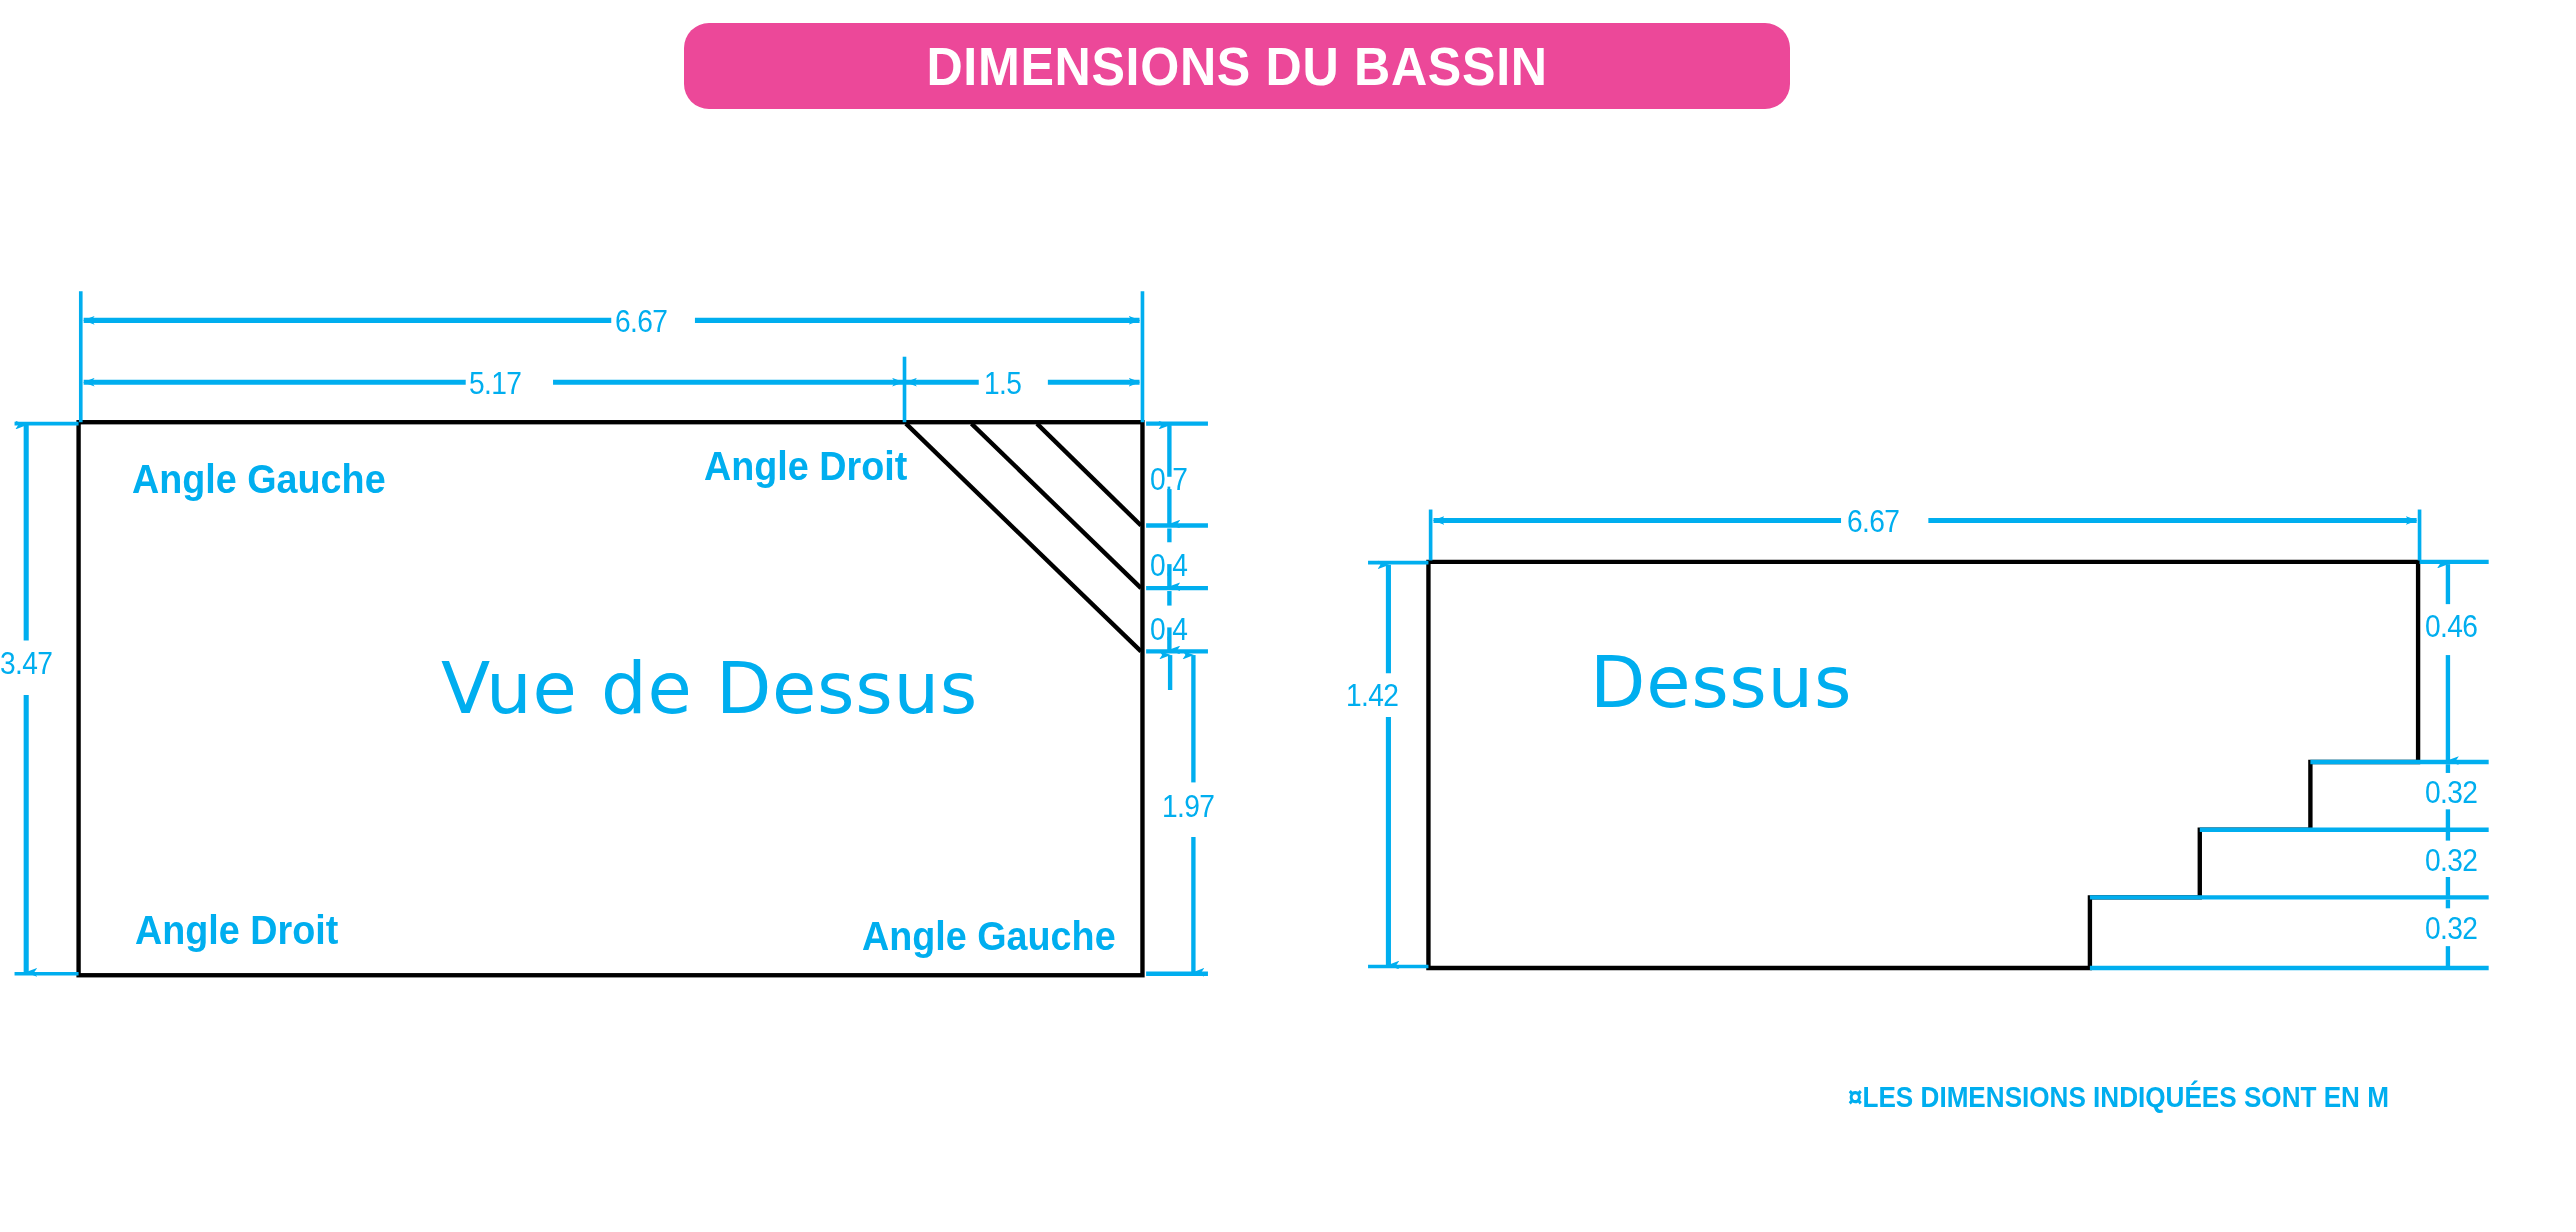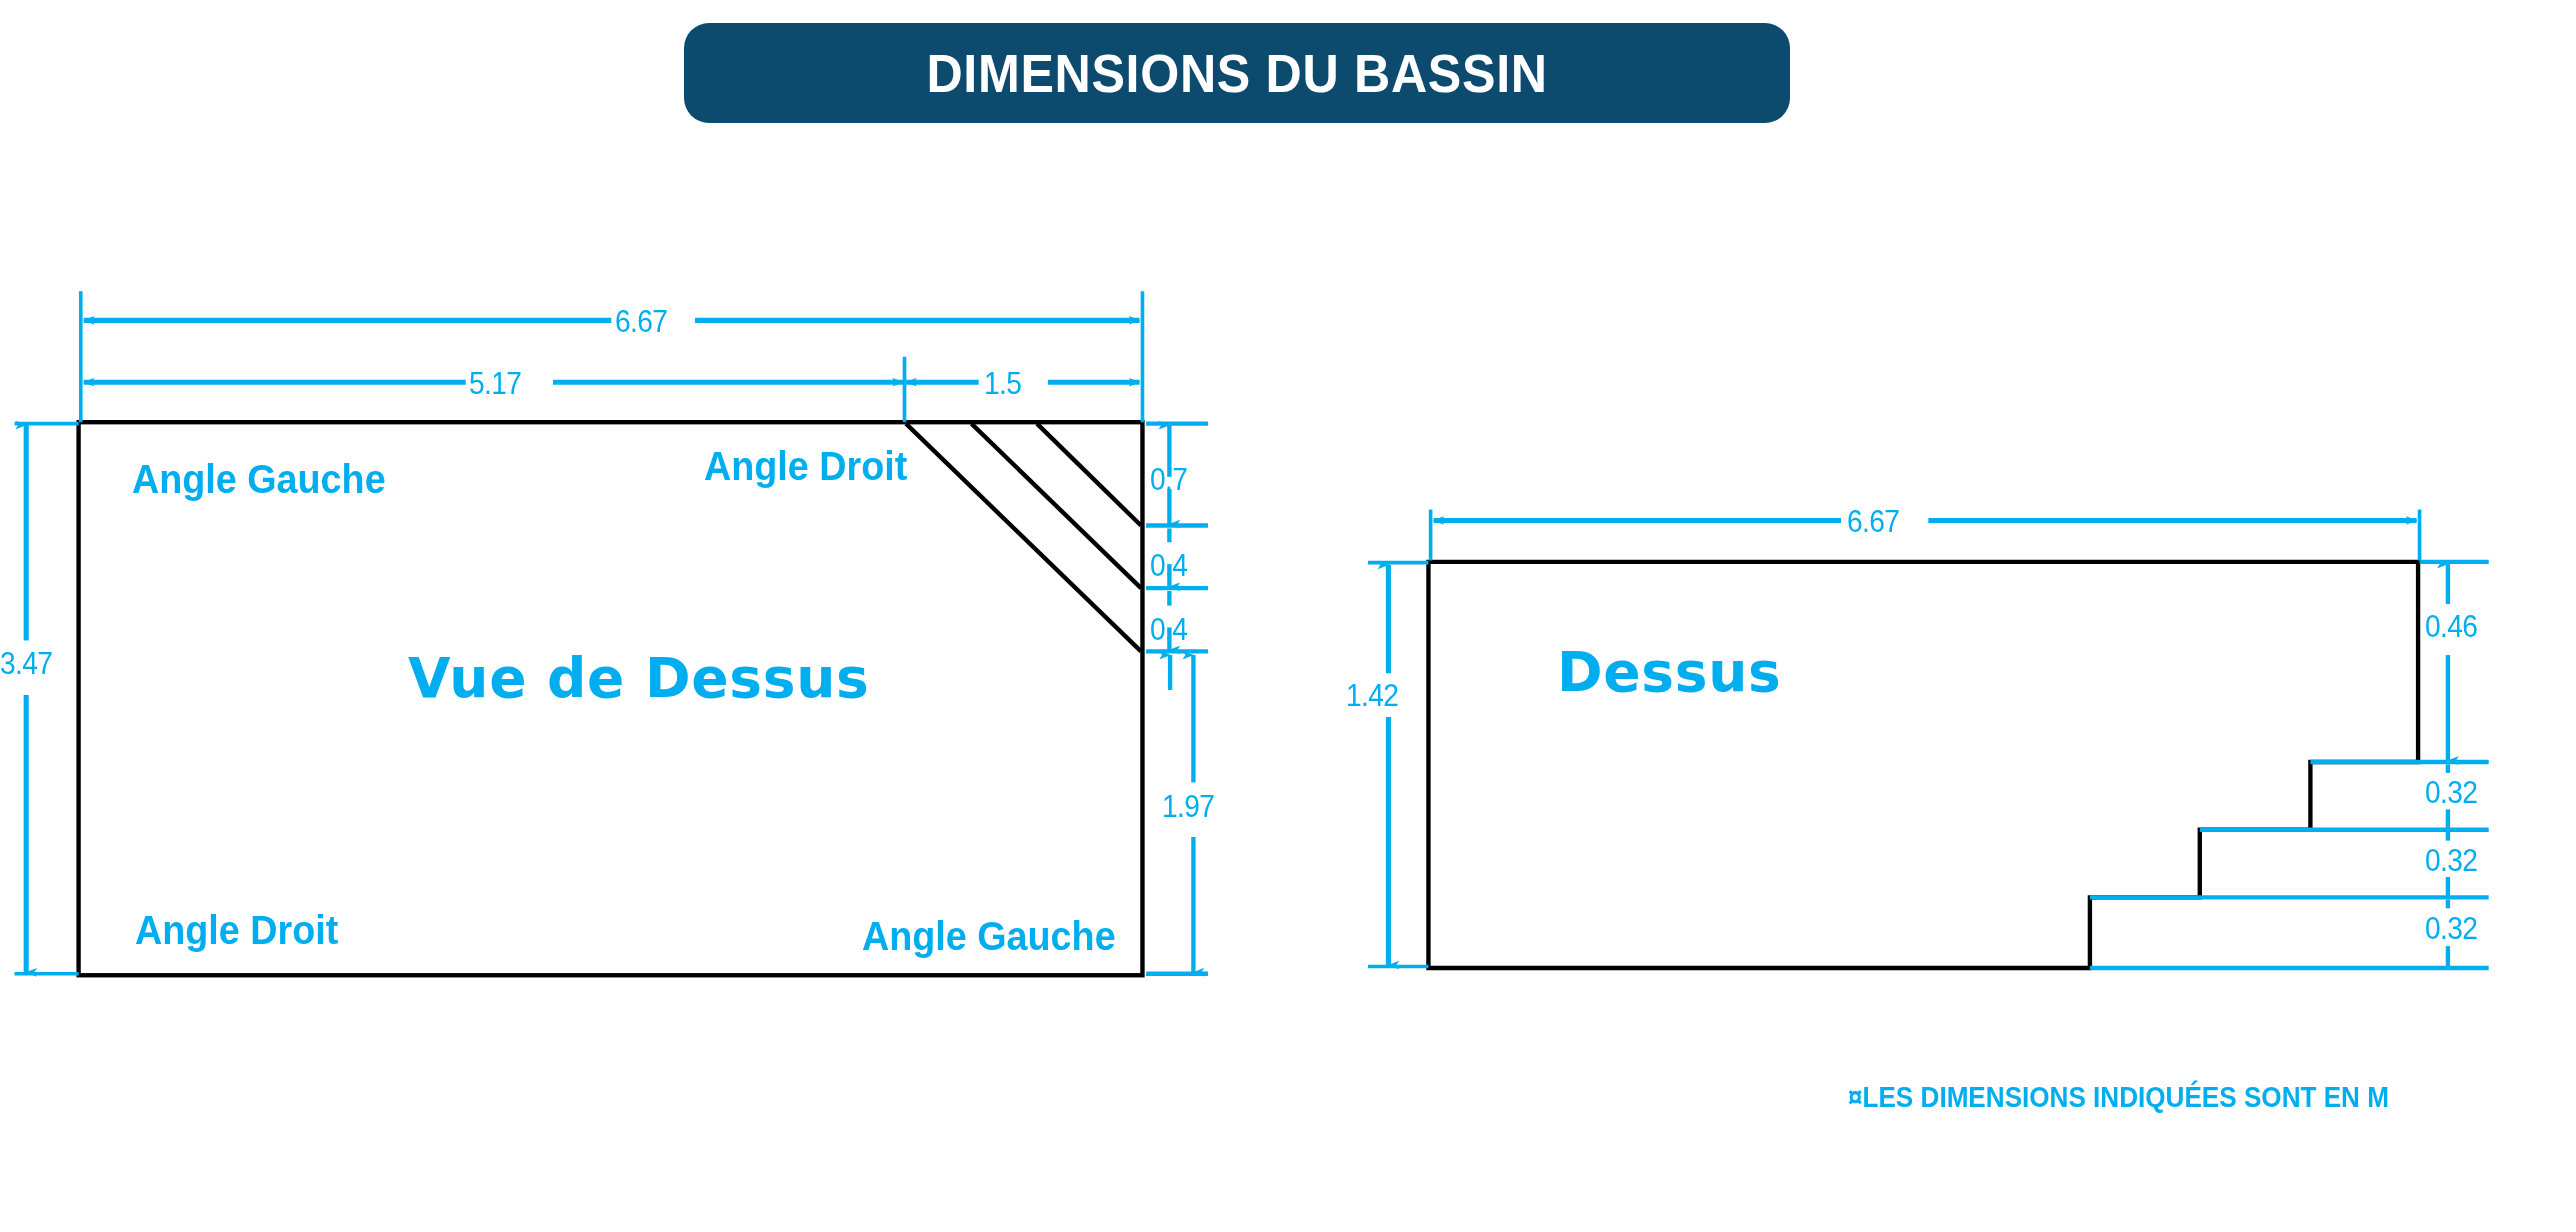--- a/index.html
+++ b/index.html
@@ -21,22 +21,22 @@
     width: 2576px;
     height: 1233px;
   }
 
   
   .title-banner {
     position: absolute;
     left: 684px;
     top: 23px;
     width: 1106px;
-    height: 100px;
-    background: #0c4a6e;
+    height: 86px;
+    background: #ec4899;
     border-radius: 25px;
     display: flex;
     align-items: center;
     justify-content: center;
   }
   .title-text {
     color: #ffffff;
     font-family: "Liberation Sans", sans-serif;
     font-weight: bold;
     font-size: 54px;
@@ -67,25 +67,26 @@
     transform: scaleX(0.88);
     transform-origin: left center;
   }
   .angle-lbl {
     font-weight: bold;
     font-size: 41px;
     transform: scaleX(0.92);
     transform-origin: left center;
   }
   .view-lbl {
-    font-size: 55px;
-    font-weight: bold;
+    font-size: 72px;
+    font-weight: normal;
     font-style: normal;
     font-family: "DejaVu Sans", sans-serif;
     letter-spacing: 0.7px;
+    margin-left: 33px;
   }
   .footnote {
     position: absolute;
     color: #00AEEF;
     font-weight: bold;
     font-size: 29px;
     white-space: nowrap;
     transform: scaleX(0.9);
     transform-origin: left center;
     font-family: "Liberation Sans", sans-serif;

